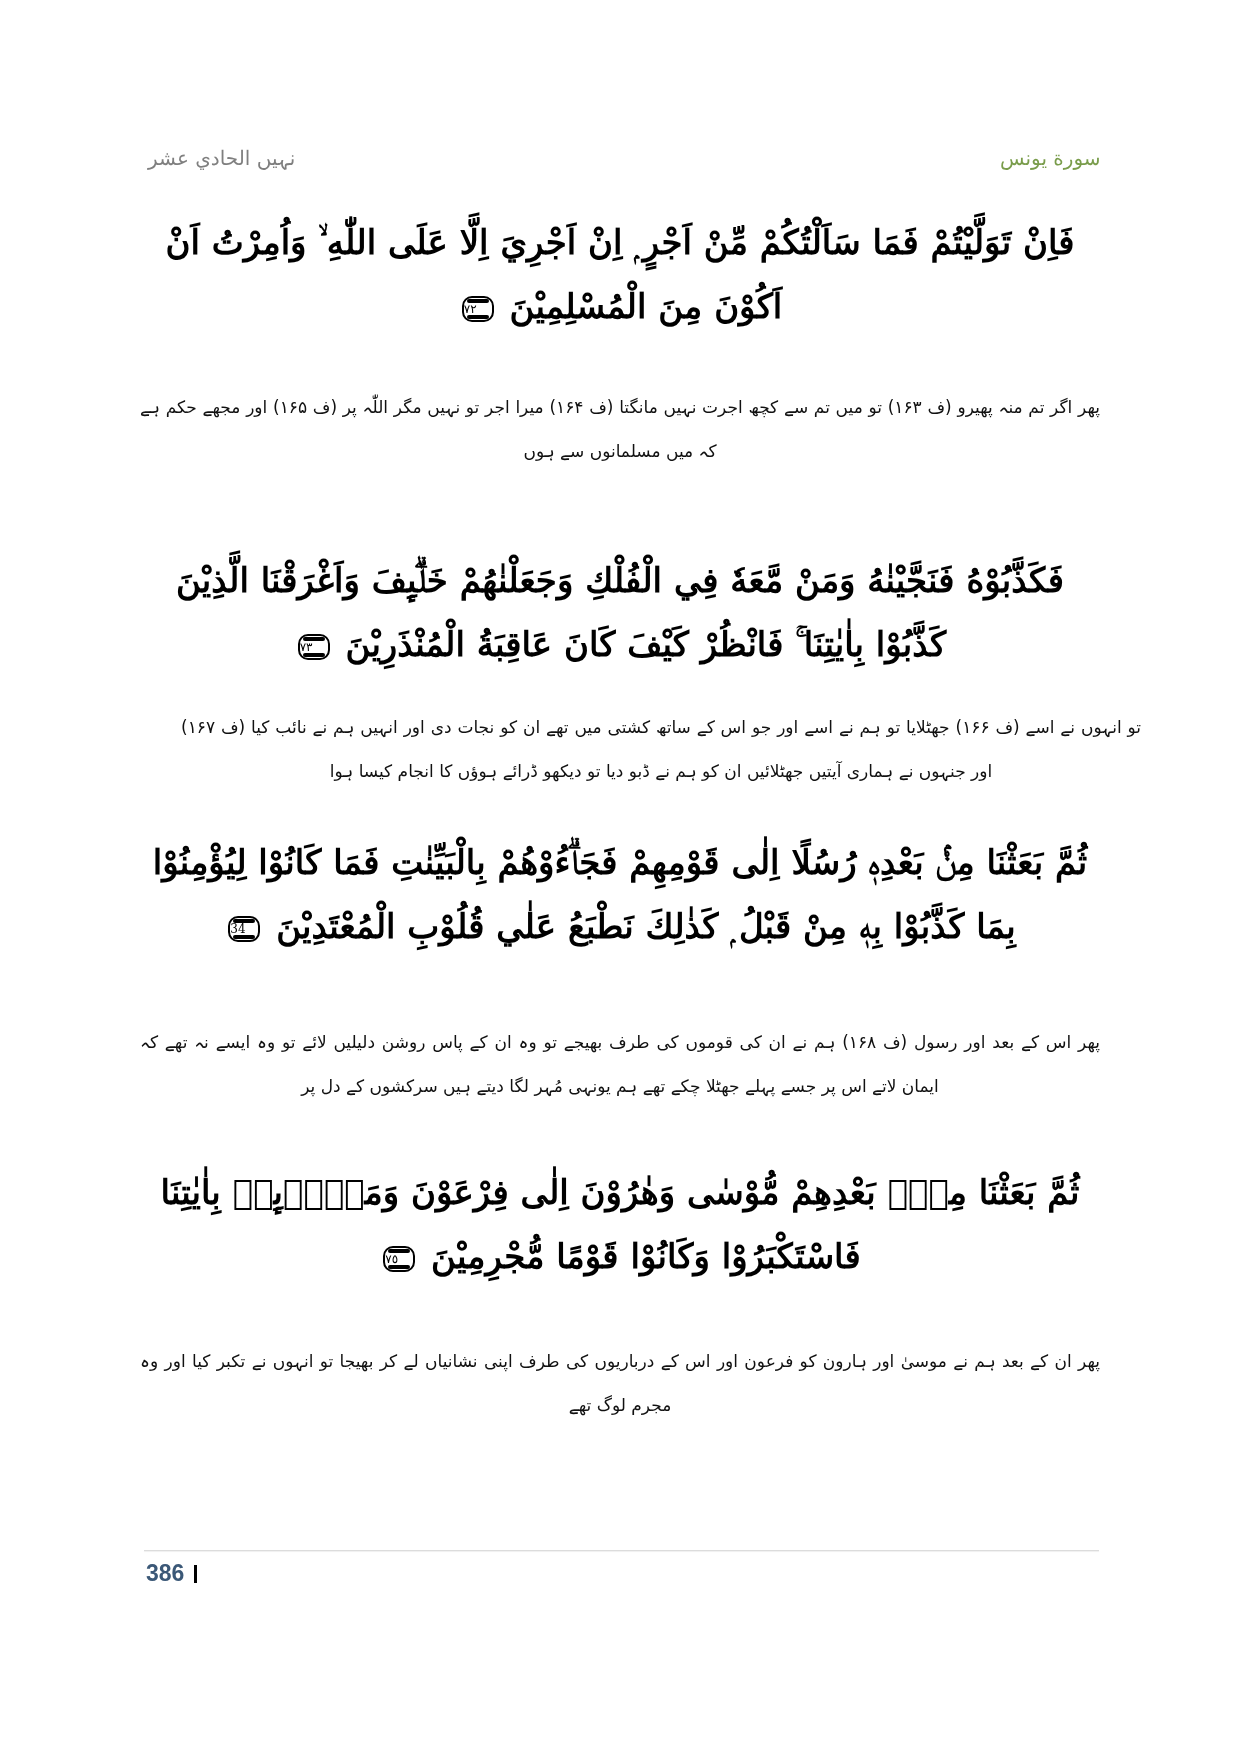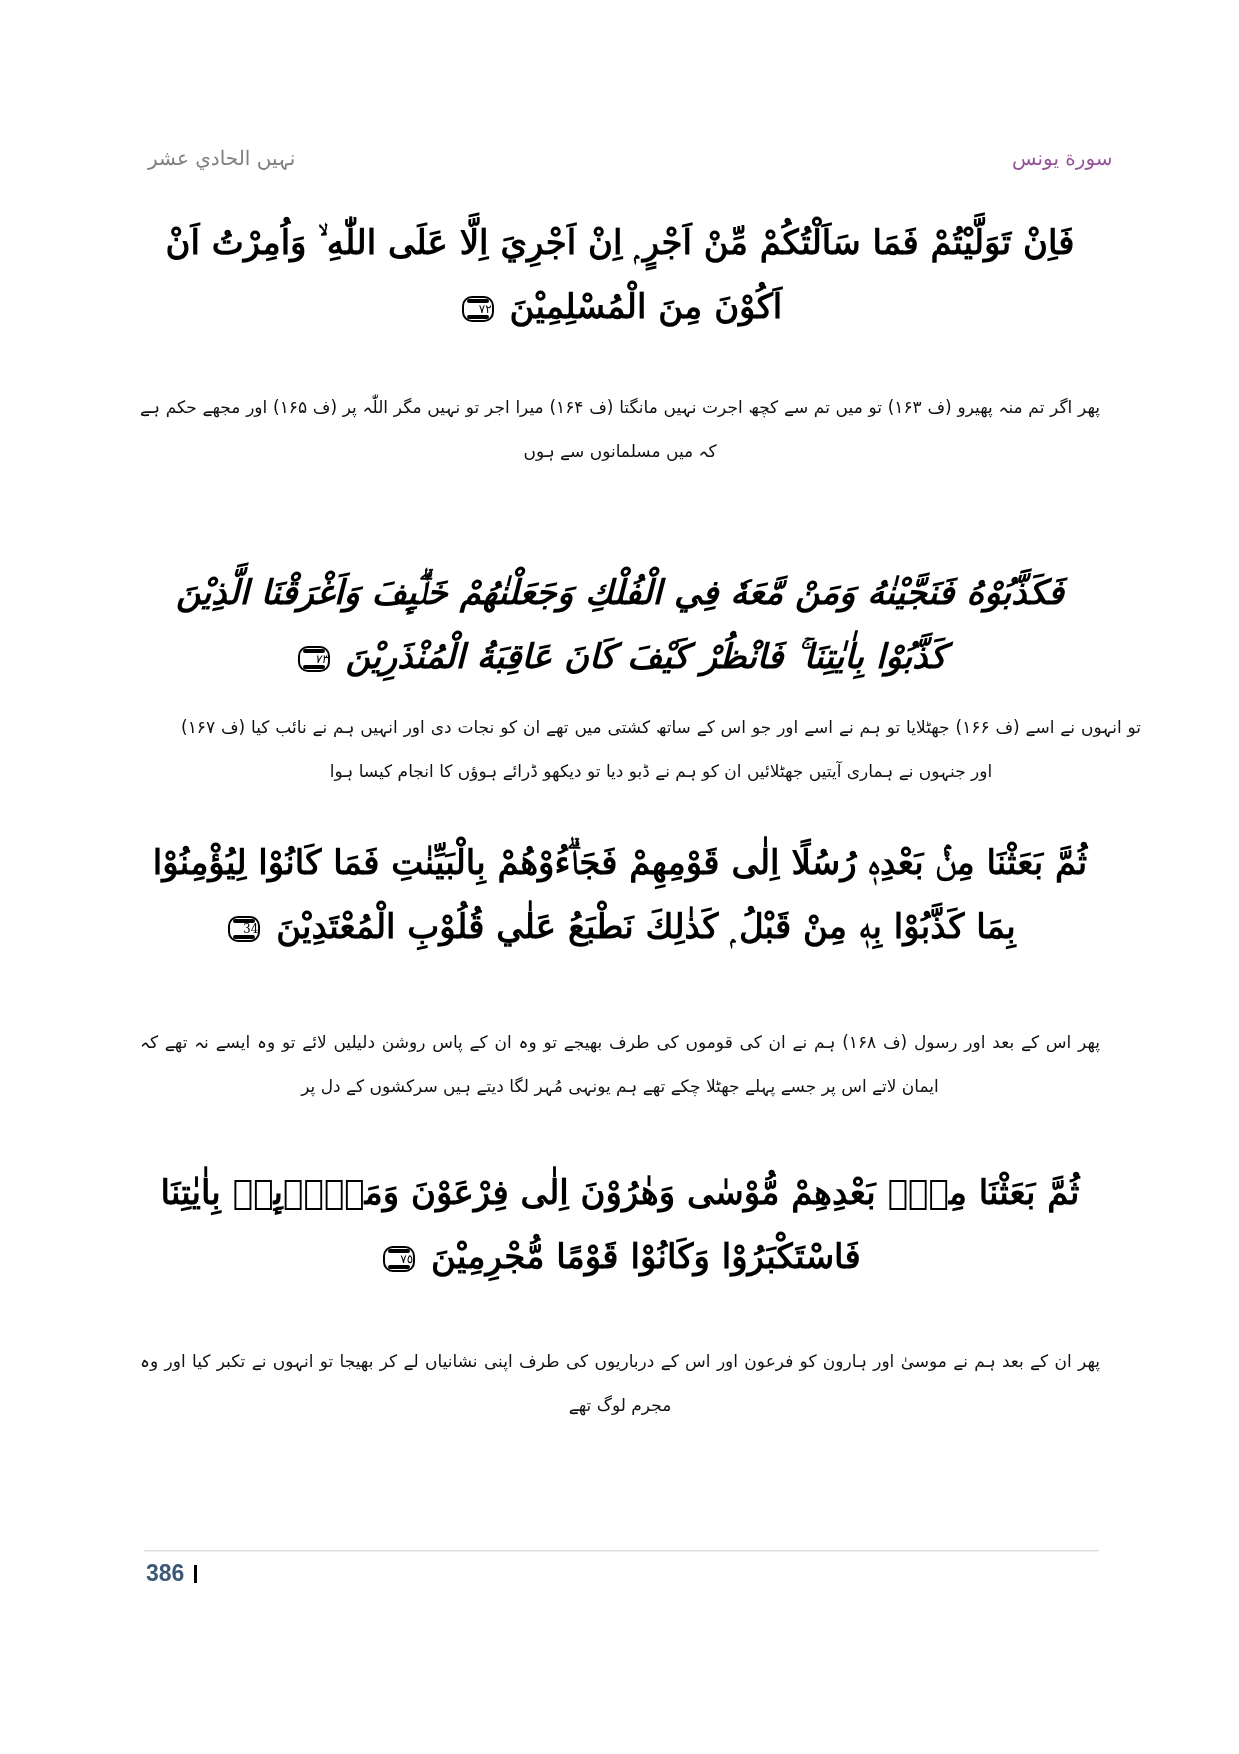--- a/index.html
+++ b/index.html
@@ -1,27 +1,27 @@
 <!DOCTYPE html>
 <html><head>
 <meta charset="utf-8">
 <style>
   html, body { margin: 0; padding: 0; background: #ffffff; }
   body { width: 1239px; height: 1754px; position: relative; overflow: hidden; font-family: "DejaVu Sans", sans-serif; color: #111; }
   .header-left { position: absolute; left: 148px; top: 146px; font-family: "DejaVu Serif", serif; font-size: 20px; color: #555; direction: rtl; opacity: 0.75; }
-  .header-right { position: absolute; left: 1000px; top: 146px; font-family: "DejaVu Serif", serif; font-size: 20px; color: #701a75; direction: rtl; opacity: 0.75; margin-left: 12px; }
+  .header-right { position: absolute; left: 1000px; top: 146px; font-family: "DejaVu Serif", serif; font-size: 20px; color: #4d7c0f; direction: rtl; opacity: 0.75; }
   .block { position: absolute; left: 140px; width: 960px; direction: rtl; text-align: center; }
   .verse { font-family: "DejaVu Serif", serif; font-weight: bold; font-size: 34px; line-height: 64px; color: #000; }
   .trans { font-family: "DejaVu Sans", sans-serif; font-size: 17px; line-height: 44px; color: #111; text-align: justify; text-align-last: center; }
-  .ayah-marker { display: inline-block; width: 32px; height: 26px; border: 2px solid #000; border-radius: 10px; font-size: 12px; line-height: 22px; text-align: right; vertical-align: middle; margin: 0 4px; position: relative; box-sizing: border-box; font-weight: normal; }
+  .ayah-marker { display: inline-block; width: 32px; height: 26px; border: 2px solid #000; border-radius: 10px; font-size: 12px; line-height: 22px; text-align: left; vertical-align: middle; margin: 0 4px; position: relative; box-sizing: border-box; font-weight: normal; }
   .ayah-marker::before, .ayah-marker::after { content: ""; position: absolute; left: 3px; right: 3px; height: 4px; background: #000; border-radius: 2px; }
   .ayah-marker::before { top: 1px; }
   .ayah-marker::after { bottom: 1px; }
   .v1 { top: 210px; } .t1 { top: 385px; }
-  .v2 { top: 560px; font-style: italic; } .t2 { top: 705px; margin-left: 41px; }
+  .v2 { top: 548px; } .t2 { top: 705px; margin-left: 41px; }
   .v3 { top: 830px; } .t3 { top: 1020px; }
   .v4 { top: 1160px; } .t4 { top: 1320px; margin-top: 19px; }
   .footer-line { position: absolute; left: 144px; top: 1550px; width: 955px; height: 1px; background: #dcdcdc; box-shadow: 0 1px 1px #eee; }
   .page-number { position: absolute; left: 146px; top: 1560px; font-family: "Liberation Sans", sans-serif; font-weight: bold; font-size: 23px; color: #3b5877; }
   .page-sep { display: inline-block; width: 3px; height: 18px; background: #000; margin-left: 10px; vertical-align: -2px; }
 </style>
 </head>
 <body>
 
 <div class="header-left">نہیں الحادي عشر</div>

